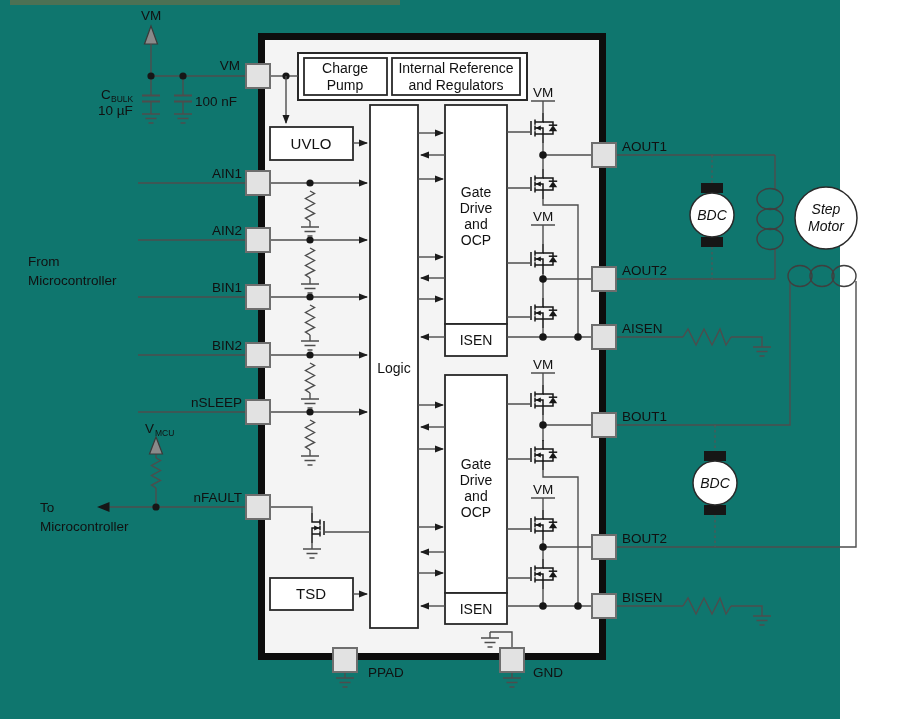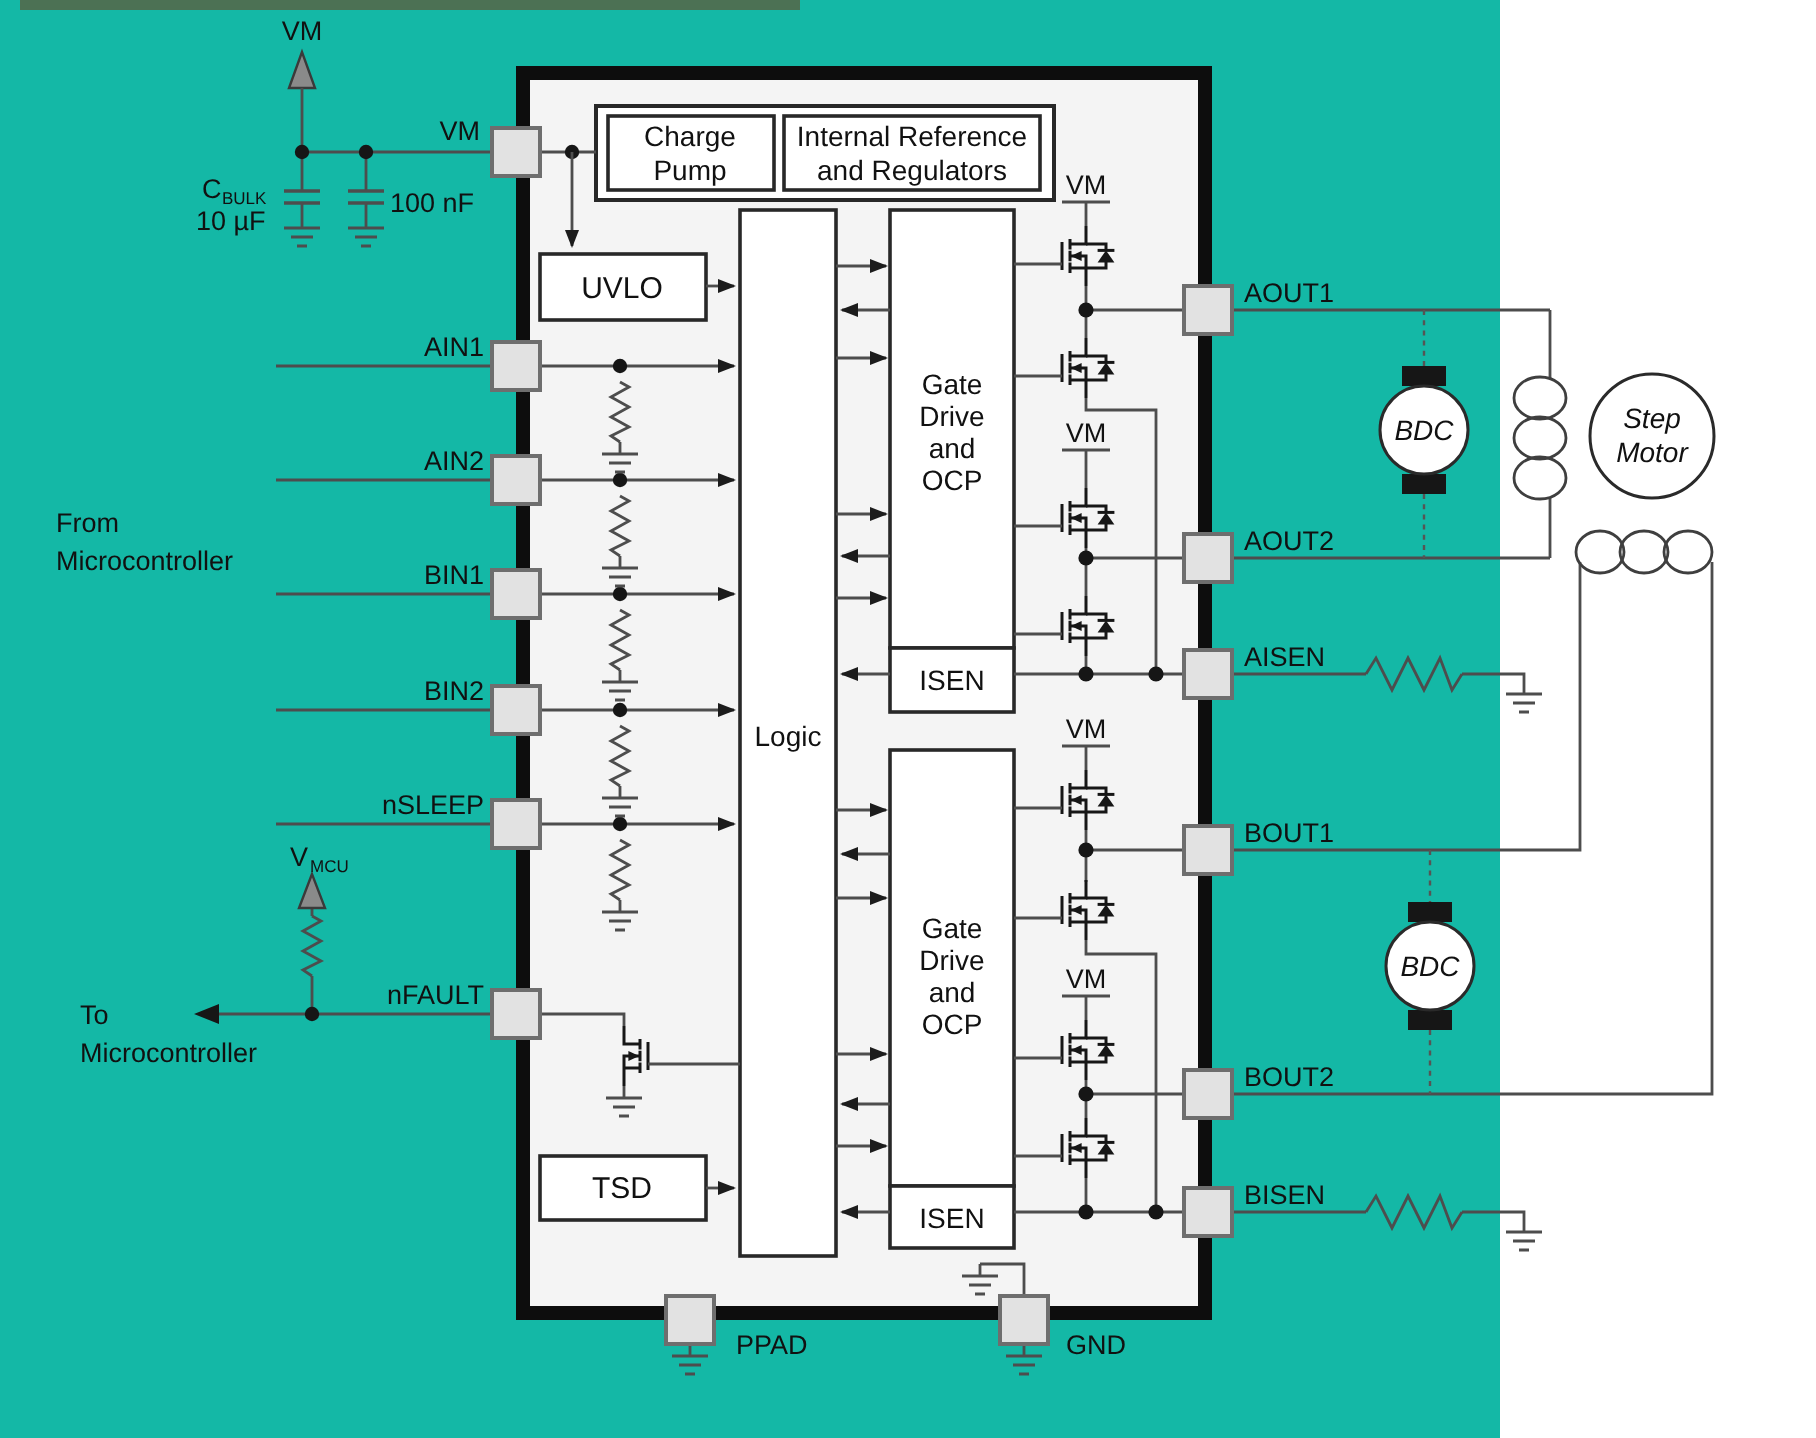--- a/index.html
+++ b/index.html
@@ -1,16 +1,16 @@
 <!DOCTYPE html>
 <html><head>
 <meta charset="utf-8">
 <style>
   html,body{margin:0;padding:0;background:#ffffff;}
-  #stage{width:750px;height:719px;position:relative;background:#14b8a6;}
+  #stage{width:840px;height:719px;position:relative;background:#0f766e;}
   svg text{font-family:"Liberation Sans", sans-serif; fill:#111;}
   .w{stroke:#4d4d4d;stroke-width:1.4;fill:none;}
   .wd{stroke:#4d4d4d;stroke-width:1.8;fill:none;}
   .bx{fill:#ffffff;stroke:#282828;stroke-width:1.8;}
   .bxo{fill:#ffffff;stroke:#282828;stroke-width:2;}
   .pin{fill:#e2e2e2;stroke:#6e6e6e;stroke-width:2;}
   .dot{fill:#161616;stroke:none;}
   .lbl{font-size:13.5px;}
   .ce{text-anchor:end;} .cm{text-anchor:middle;}
   .bt{font-size:15px;text-anchor:middle;}

